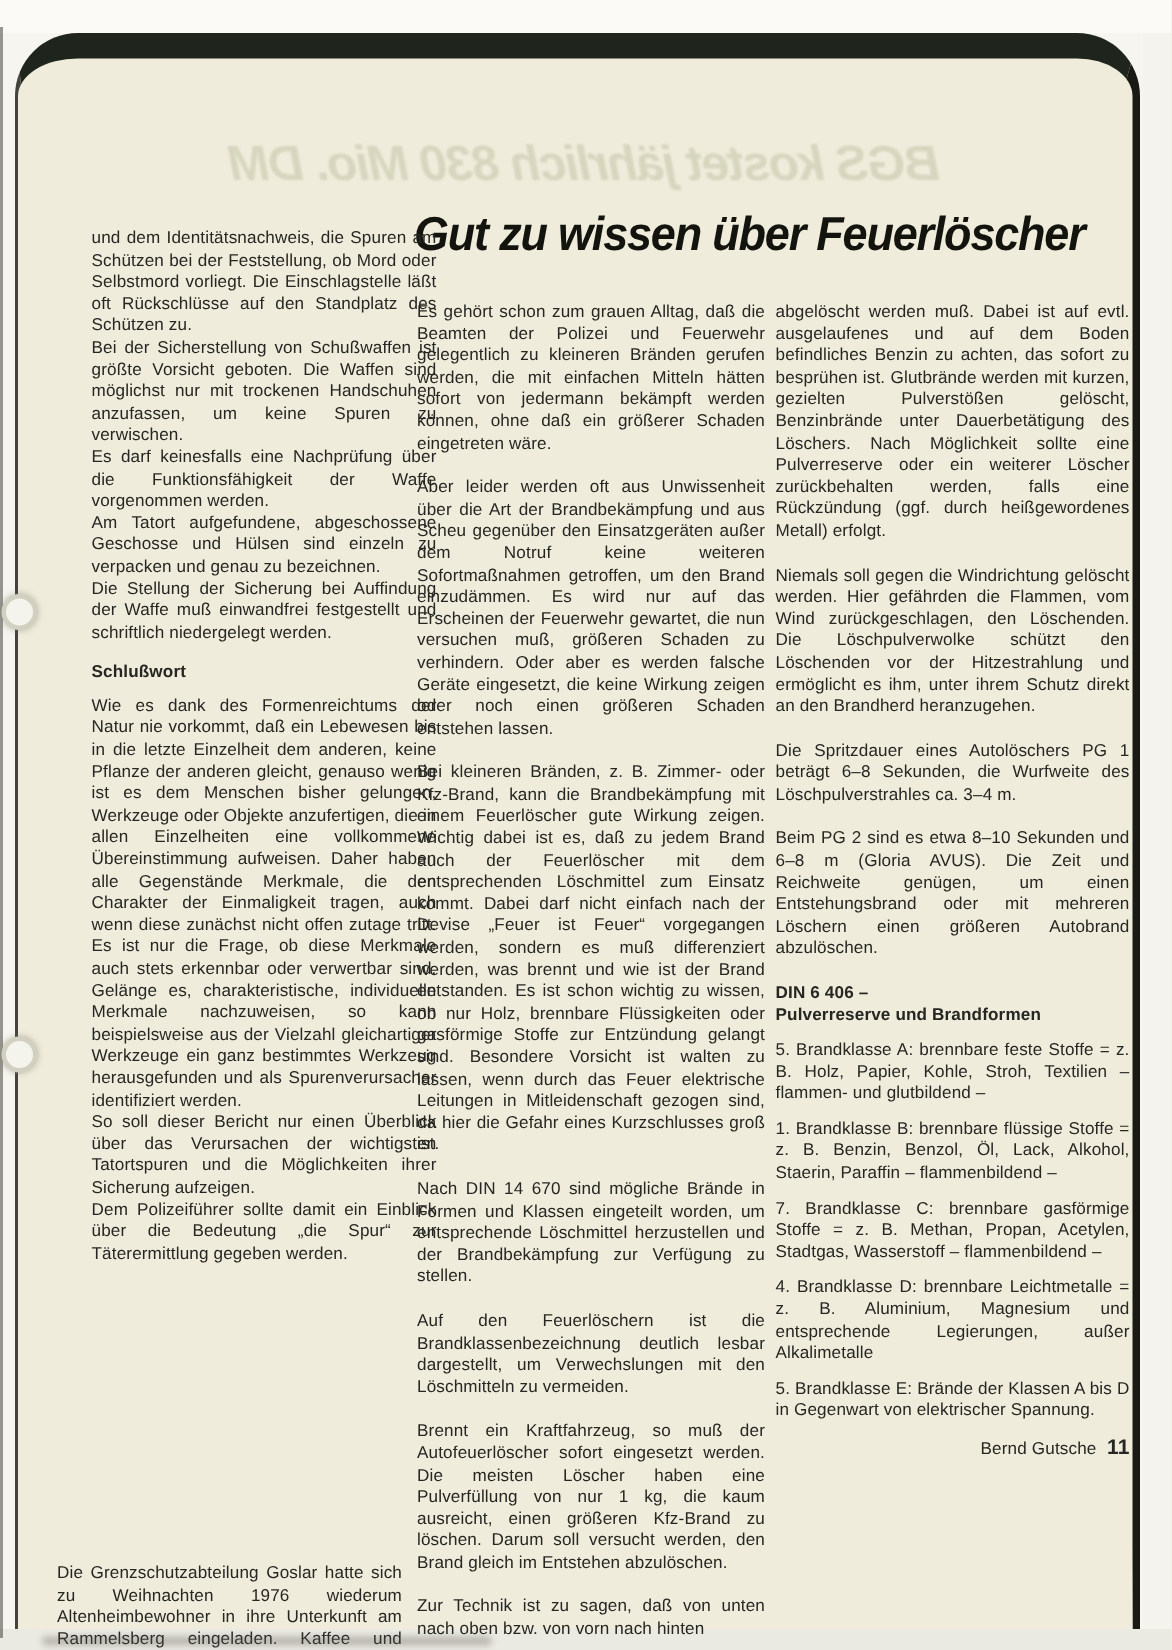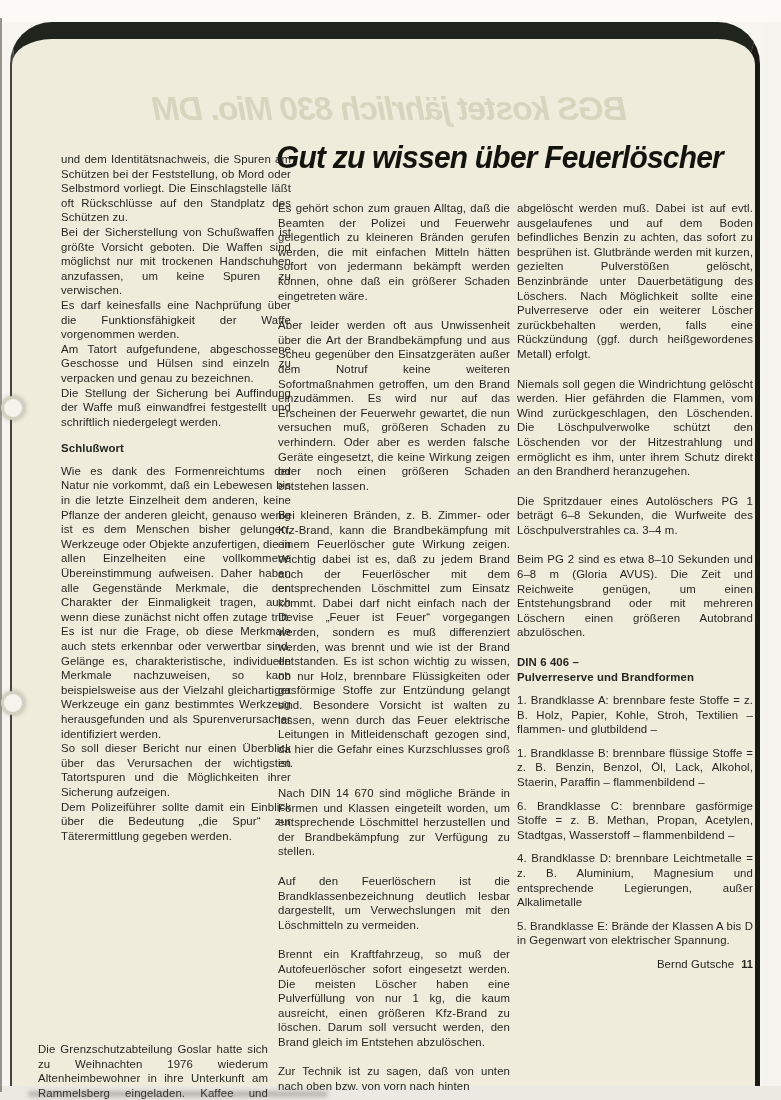--- a/index.html
+++ b/index.html
@@ -66,21 +66,21 @@
   #col-right{left:517px;top:201px;width:236px;}
 
   .subhead{font-weight:bold;margin:12px 0 8px 0 !important;text-align:left;}
   .din-head{font-weight:bold;line-height:15px;margin:0 0 8px 0 !important;text-align:left;}
   .din-head span{display:block;}
   #col-right .din-item{margin:0 0 9px 0;}
 
   .byline{
     margin-top:8px;text-align:right;font-size:11.4px;color:#262622;
   }
-  .page-num{font-size:11px;font-weight:bold;margin-left:7px;}
+  .page-num{font-size:14px;font-weight:bold;margin-left:7px;}
 </style>
 </head>
 <body>
 
 <div id="root">
 
   <div class="scan-top-strip"></div>
   <div class="scan-right-strip"></div>
   <div class="scan-bottom-strip"></div>
   <div class="scan-left-crease"></div>
@@ -119,23 +119,23 @@
 
   <div class="col gap" id="col-right">
     <p>abgelöscht werden muß. Dabei ist auf evtl. ausgelaufenes und auf dem Boden befindliches Benzin zu achten, das sofort zu besprühen ist. Glutbrände werden mit kurzen, gezielten Pulverstößen gelöscht, Benzinbrände unter Dauerbetätigung des Löschers. Nach Möglichkeit sollte eine Pulverreserve oder ein weiterer Löscher zurückbehalten werden, falls eine Rückzündung (ggf. durch heißgewordenes Metall) erfolgt.</p>
     <p>Niemals soll gegen die Windrichtung gelöscht werden. Hier gefährden die Flammen, vom Wind zurückgeschlagen, den Löschenden. Die Löschpulverwolke schützt den Löschenden vor der Hitzestrahlung und ermöglicht es ihm, unter ihrem Schutz direkt an den Brandherd heranzugehen.</p>
     <p>Die Spritzdauer eines Autolöschers PG 1 beträgt 6–8 Sekunden, die Wurfweite des Löschpulverstrahles ca. 3–4 m.</p>
     <p>Beim PG 2 sind es etwa 8–10 Sekunden und 6–8 m (Gloria AVUS). Die Zeit und Reichweite genügen, um einen Entstehungsbrand oder mit mehreren Löschern einen größeren Autobrand abzulöschen.</p>
     <p class="din-head">
       <span>DIN 6 406 –</span>
       <span>Pulverreserve und Brandformen</span>
     </p>
-    <p class="din-item">1. Brandklasse A: brennbare feste Stoffe = z. B. Holz, Papier, Kohle, Stroh, Textilien – flammen- und glutbildend –</p>
+    <p class="din-item">5. Brandklasse A: brennbare feste Stoffe = z. B. Holz, Papier, Kohle, Stroh, Textilien – flammen- und glutbildend –</p>
     <p class="din-item">1. Brandklasse B: brennbare flüssige Stoffe = z. B. Benzin, Benzol, Öl, Lack, Alkohol, Staerin, Paraffin – flammenbildend –</p>
-    <p class="din-item">6. Brandklasse C: brennbare gasförmige Stoffe = z. B. Methan, Propan, Acetylen, Stadtgas, Wasserstoff – flammenbildend –</p>
+    <p class="din-item">7. Brandklasse C: brennbare gasförmige Stoffe = z. B. Methan, Propan, Acetylen, Stadtgas, Wasserstoff – flammenbildend –</p>
     <p class="din-item">4. Brandklasse D: brennbare Leichtmetalle = z. B. Aluminium, Magnesium und entsprechende Legierungen, außer Alkalimetalle</p>
     <p class="din-item">5. Brandklasse E: Brände der Klassen A bis D in Gegenwart von elektrischer Spannung.</p>
     <div class="byline">
       <span>Bernd Gutsche</span><span class="page-num">11</span>
     </div>
   </div>
 
   <div class="punch-hole" id="hole1"></div>
   <div class="punch-hole" id="hole2"></div>
   <div class="scan-smudge"></div>

